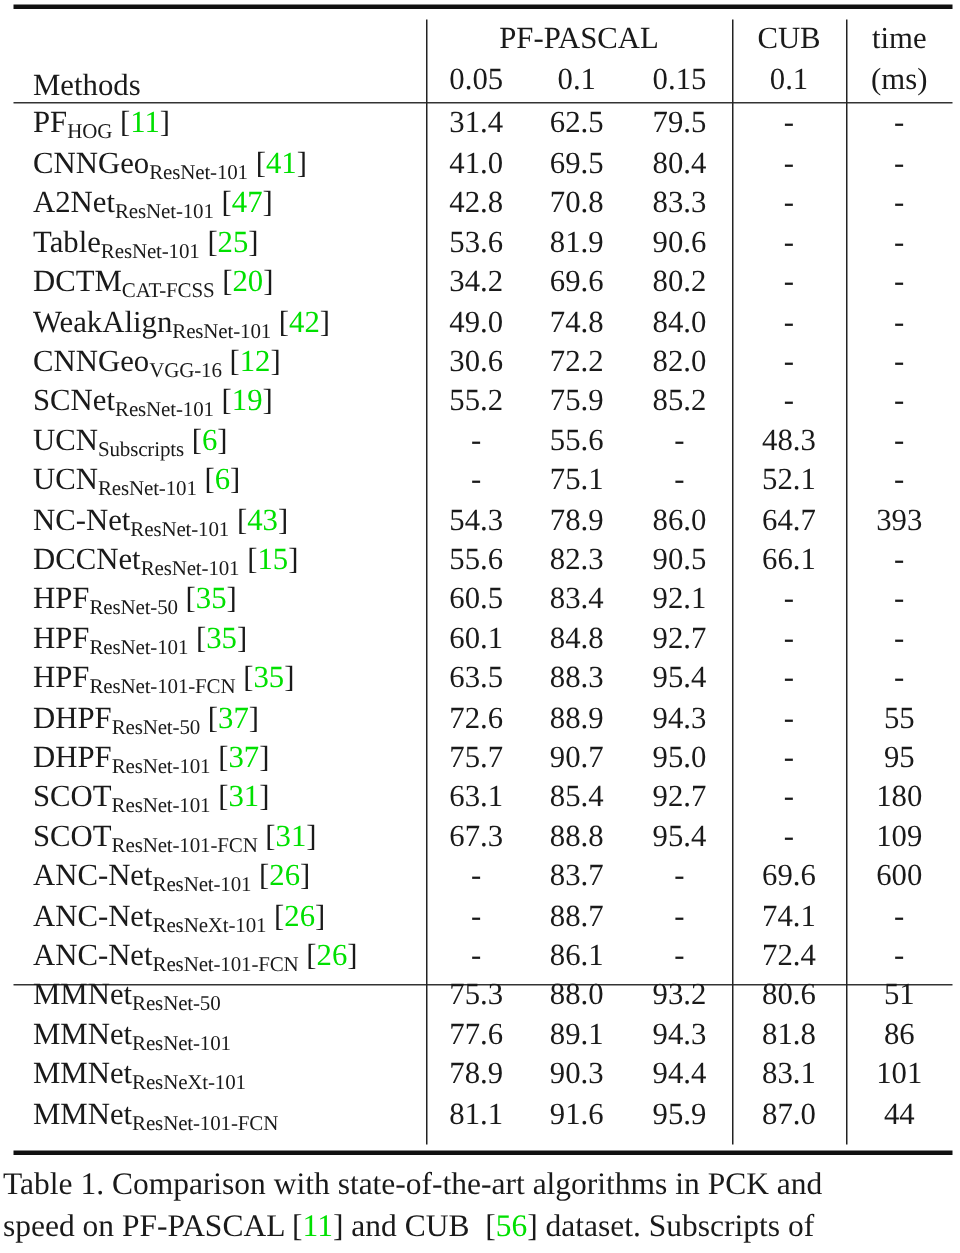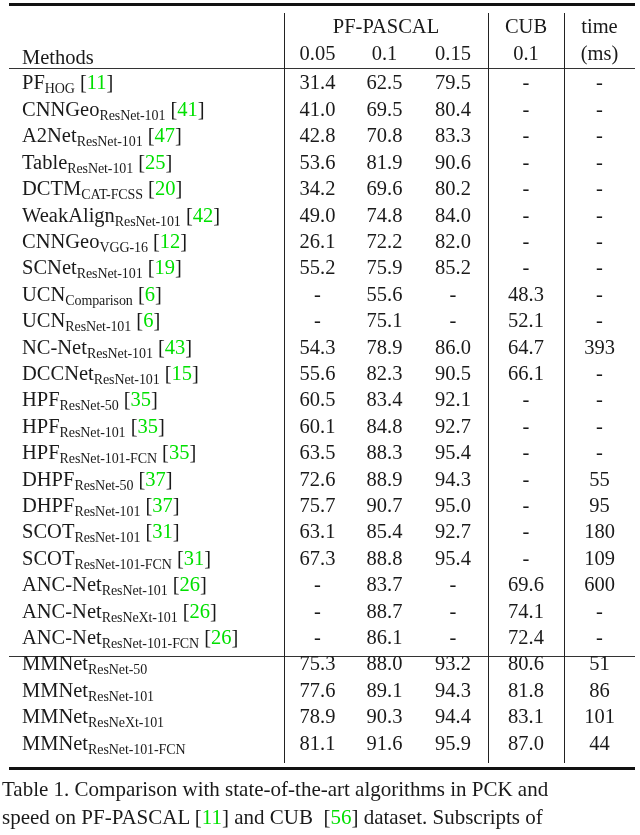--- a/index.html
+++ b/index.html
@@ -120,36 +120,36 @@
       <tr>
         <td class="method"><span>WeakAlign</span><span class="sub">ResNet-101</span><span style="white-space: pre;"> [</span><span class="ref">42</span><span>]</span></td>
         <td>49.0</td>
         <td>74.8</td>
         <td>84.0</td>
         <td>-</td>
         <td>-</td>
       </tr>
       <tr>
         <td class="method"><span>CNNGeo</span><span class="sub">VGG-16</span><span style="white-space: pre;"> [</span><span class="ref">12</span><span>]</span></td>
-        <td>26.1</td>
+        <td>30.6</td>
         <td>72.2</td>
         <td>82.0</td>
         <td>-</td>
         <td>-</td>
       </tr>
       <tr>
         <td class="method"><span>SCNet</span><span class="sub">ResNet-101</span><span style="white-space: pre;"> [</span><span class="ref">19</span><span>]</span></td>
         <td>55.2</td>
         <td>75.9</td>
         <td>85.2</td>
         <td>-</td>
         <td>-</td>
       </tr>
       <tr>
-        <td class="method"><span>UCN</span><span class="sub">Comparison</span><span style="white-space: pre;"> [</span><span class="ref">6</span><span>]</span></td>
+        <td class="method"><span>UCN</span><span class="sub">Subscripts</span><span style="white-space: pre;"> [</span><span class="ref">6</span><span>]</span></td>
         <td>-</td>
         <td>55.6</td>
         <td>-</td>
         <td>48.3</td>
         <td>-</td>
       </tr>
       <tr>
         <td class="method"><span>UCN</span><span class="sub">ResNet-101</span><span style="white-space: pre;"> [</span><span class="ref">6</span><span>]</span></td>
         <td>-</td>
         <td>75.1</td>

